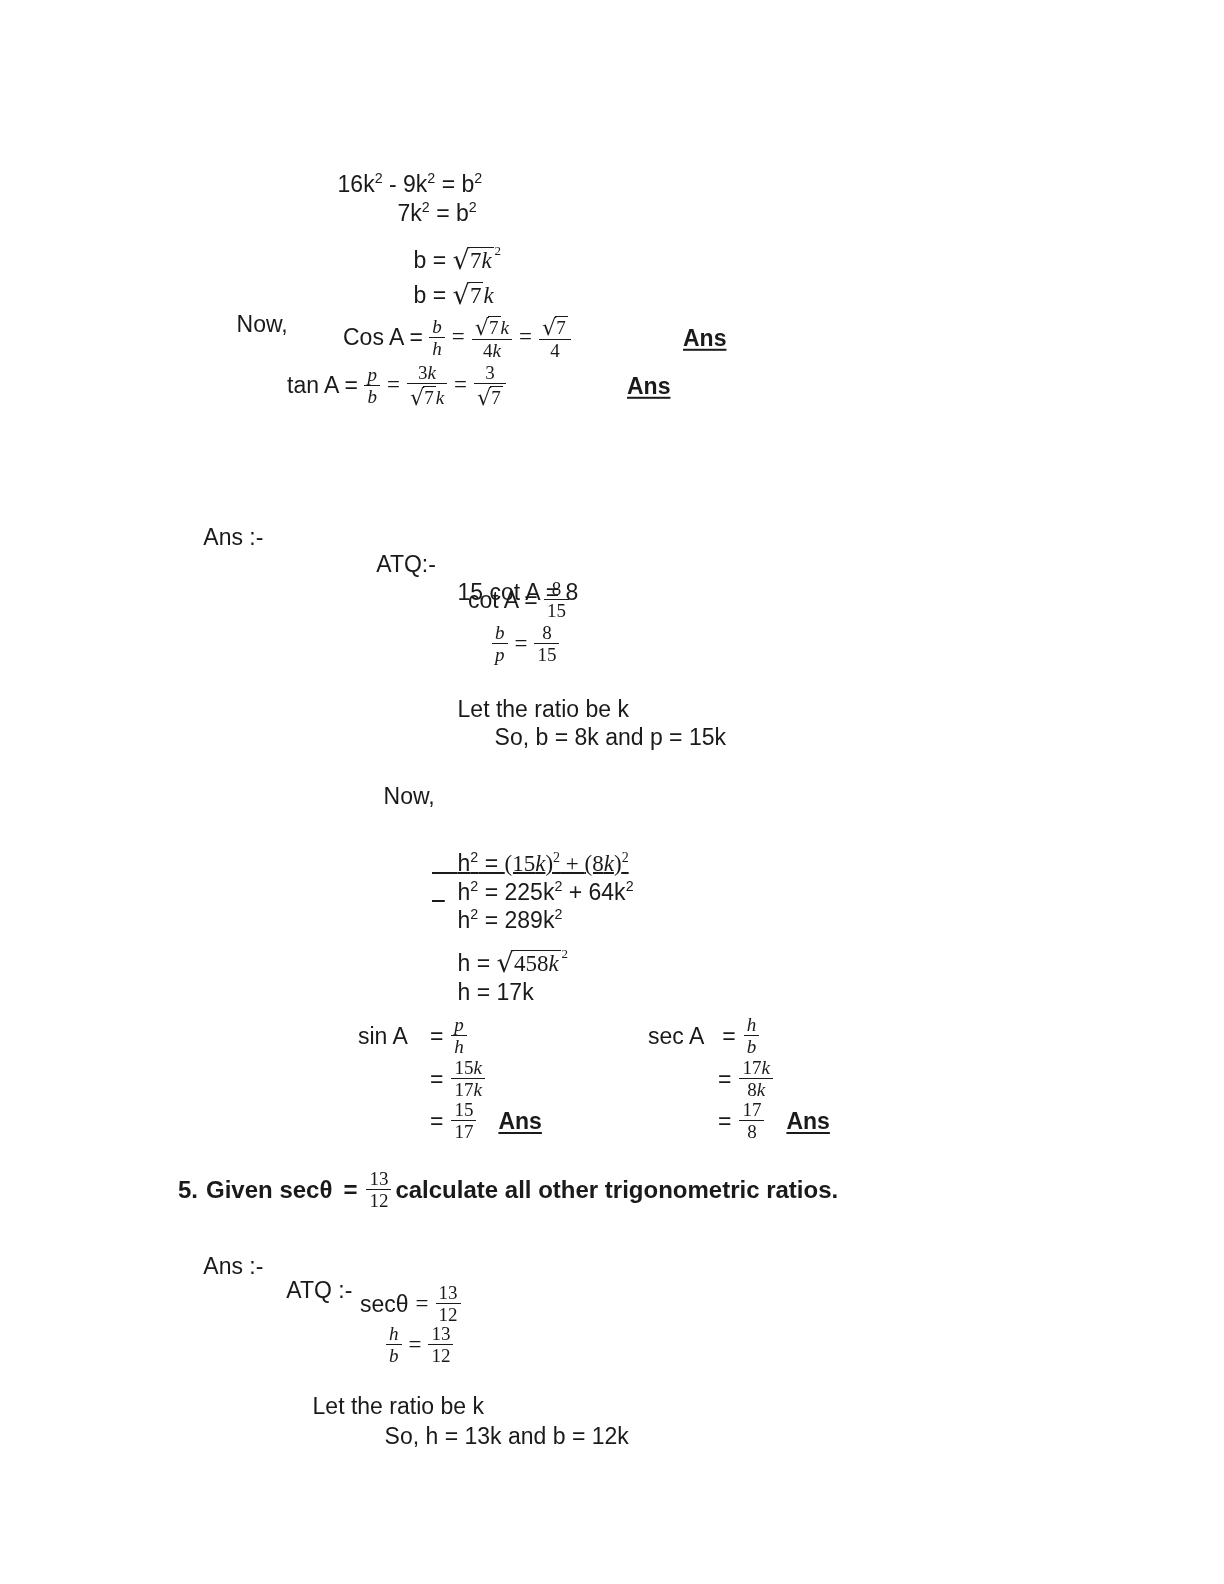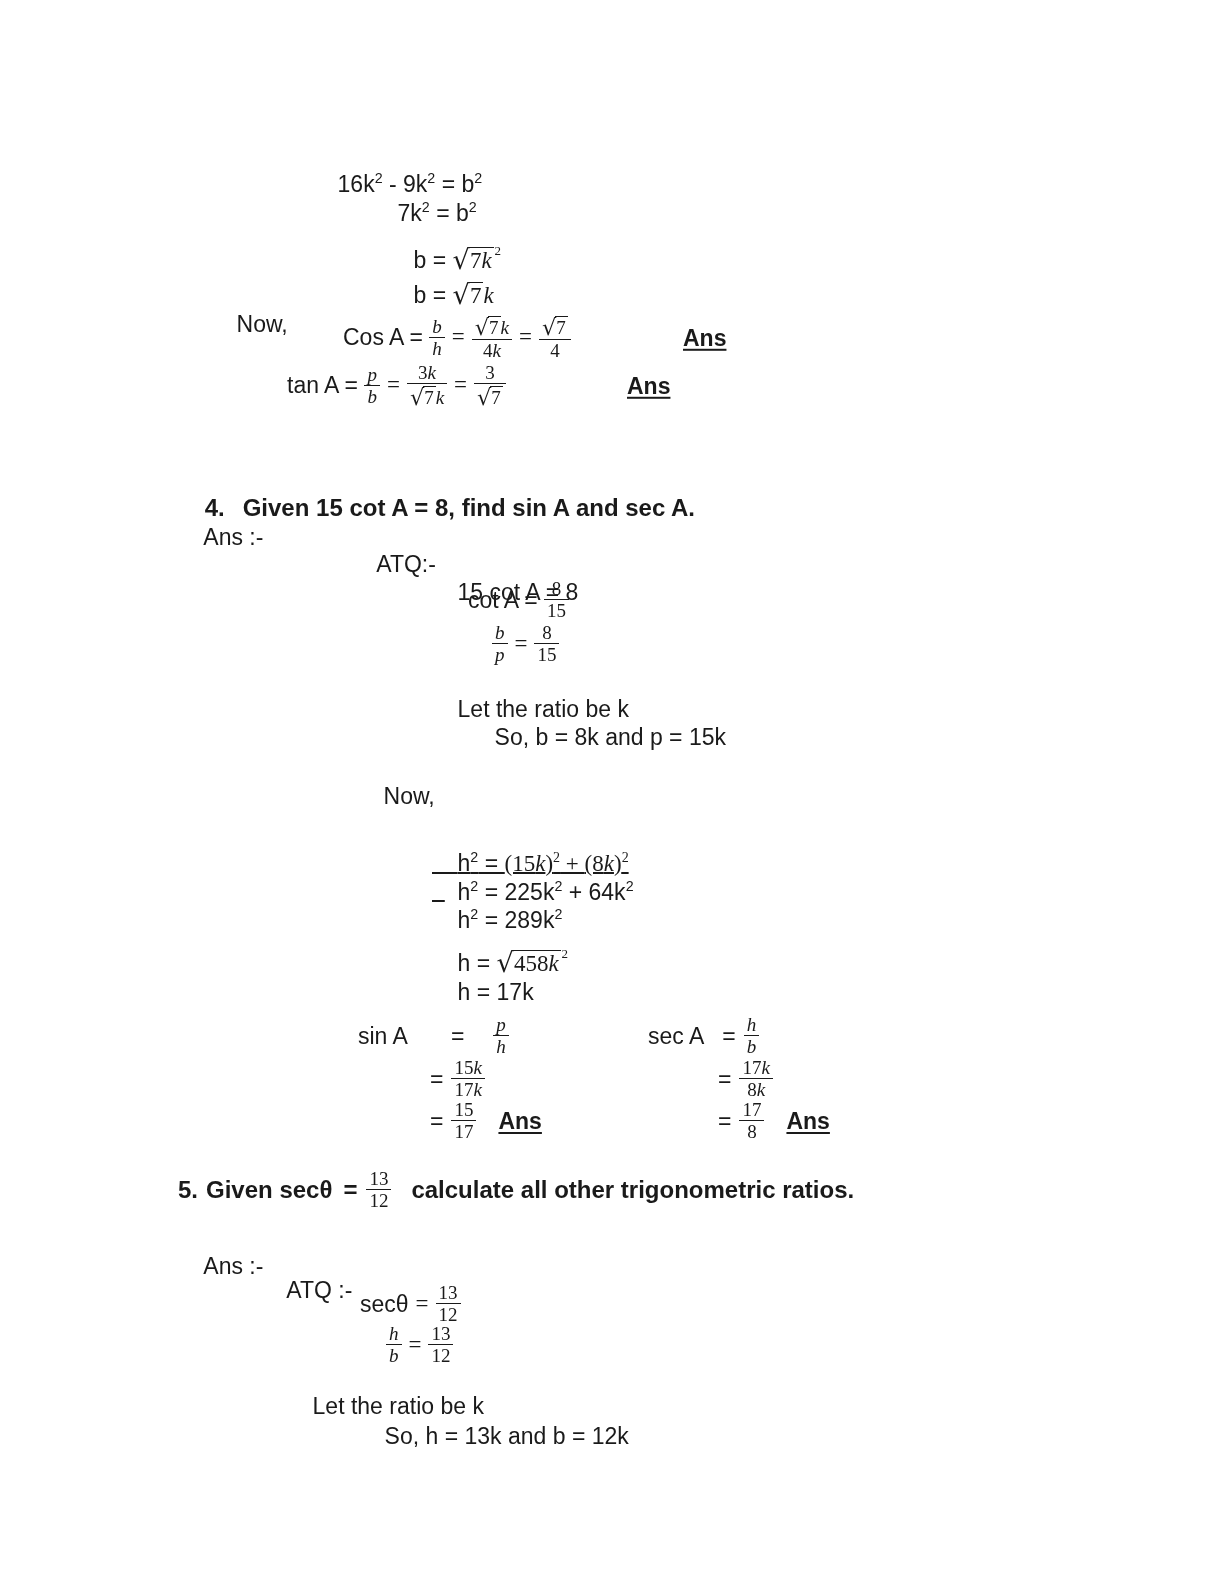--- a/index.html
+++ b/index.html
@@ -19,21 +19,21 @@
   .frac .den{border-top:1.5px solid #1a1a1a;}
   .sqrt{white-space:nowrap;font-family:"Liberation Serif",serif;font-weight:400;}
   .rad{font-family:"DejaVu Serif","Liberation Serif",serif;font-size:1.18em;position:relative;top:1px;margin-right:-1px;}
   .vinc{border-top:1.6px solid #1a1a1a;padding:0 2px 0 1px;}
   .vsup{font-family:"Liberation Serif",serif;font-size:13px;position:relative;top:-13px;margin-left:1px;}
   .psup{font-family:"Liberation Serif",serif;font-size:14px;position:relative;top:-8px;}
   .ans{font-weight:700;text-decoration:underline;text-decoration-thickness:2px;text-underline-offset:3px;}
   .ans-abs{position:absolute;left:340px;top:50%;transform:translateY(-50%);}
   .gap18{margin-left:18px;}
   .gap8{margin-left:8px;}
-  .gap2{margin-left:20px;}
+  .gap2{margin-left:4px;}
   .mleq{margin-left:22px;margin-right:8px;}
   .mleq2{margin-left:18px;margin-right:8px;}
   .mreq{margin-right:8px;}
   .mlans{margin-left:22px;}
 </style>
 </head>
 <body>
 
 <div class="page">
 
@@ -70,23 +70,20 @@
   <div class="line fline" style="left:287px;top:362px;">
     <span>tan A = </span>
     <span class="frac"><span class="num it">p</span><span class="den it">b</span></span>
     <span class="eqs">=</span>
     <span class="frac"><span class="num"><span>3</span><span class="it">k</span></span><span class="den"><span class="sqrt"><span class="rad">√</span><span class="vinc">7</span></span><span class="it">k</span></span></span>
     <span class="eqs">=</span>
     <span class="frac"><span class="num">3</span><span class="den"><span class="sqrt"><span class="rad">√</span><span class="vinc">7</span></span></span></span>
     <span class="ans ans-abs">Ans</span>
   </div>
 
-  <div class="line h4" style="left:178px;top:465px;">
-    <span>4.</span><span class="gap18">Given 15 cot A = 8, find sin A and sec A.</span>
-  </div>
 
   <div class="line" style="left:179px;top:496px;">
     <span>Ans :-</span>
   </div>
 
   <div class="line" style="left:352px;top:523px;">
     <span>ATQ:-</span>
   </div>
 
   <div class="line" style="left:432px;top:551px;">
@@ -130,21 +127,21 @@
   </div>
 
   <div class="line" style="left:432px;top:918px;">
     <span>h = </span><span class="sqrt"><span class="rad">√</span><span class="vinc"><span>458</span><span class="it">k</span></span></span><span class="vsup">2</span>
   </div>
 
   <div class="line" style="left:432px;top:951px;">
     <span>h = 17k</span>
   </div>
 
-  <div class="line fline" style="left:358px;top:1014px;gap:21px;">
+  <div class="line fline" style="left:358px;top:1014px;">
     <span>sin A</span>
     <span class="mleq">=</span>
     <span class="frac"><span class="num it">p</span><span class="den it">h</span></span>
   </div>
   <div class="line fline" style="left:430px;top:1057px;">
     <span class="mreq">=</span>
     <span class="frac"><span class="num"><span>15</span><span class="it">k</span></span><span class="den"><span>17</span><span class="it">k</span></span></span>
   </div>
   <div class="line fline" style="left:430px;top:1099px;">
     <span class="mreq">=</span>

